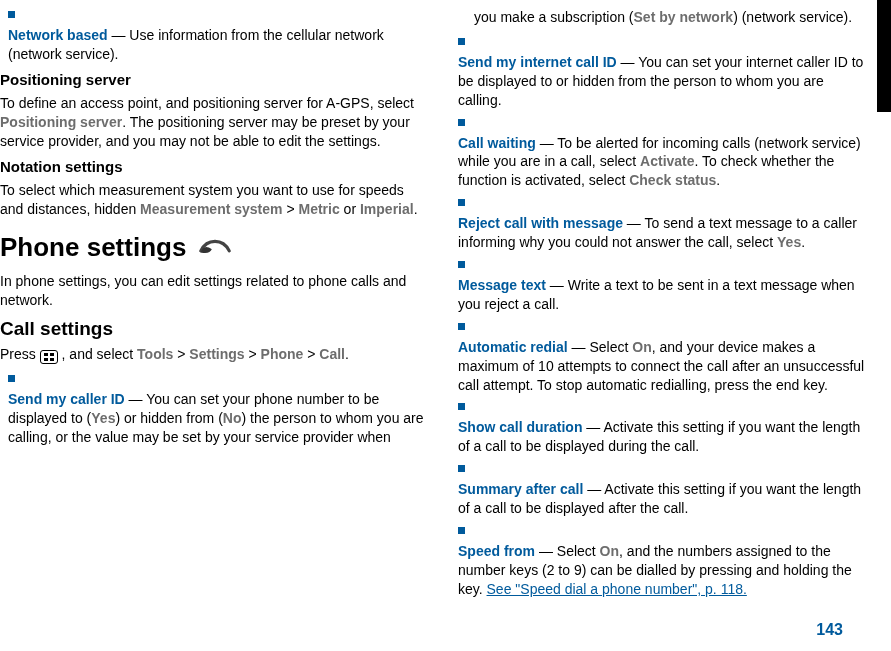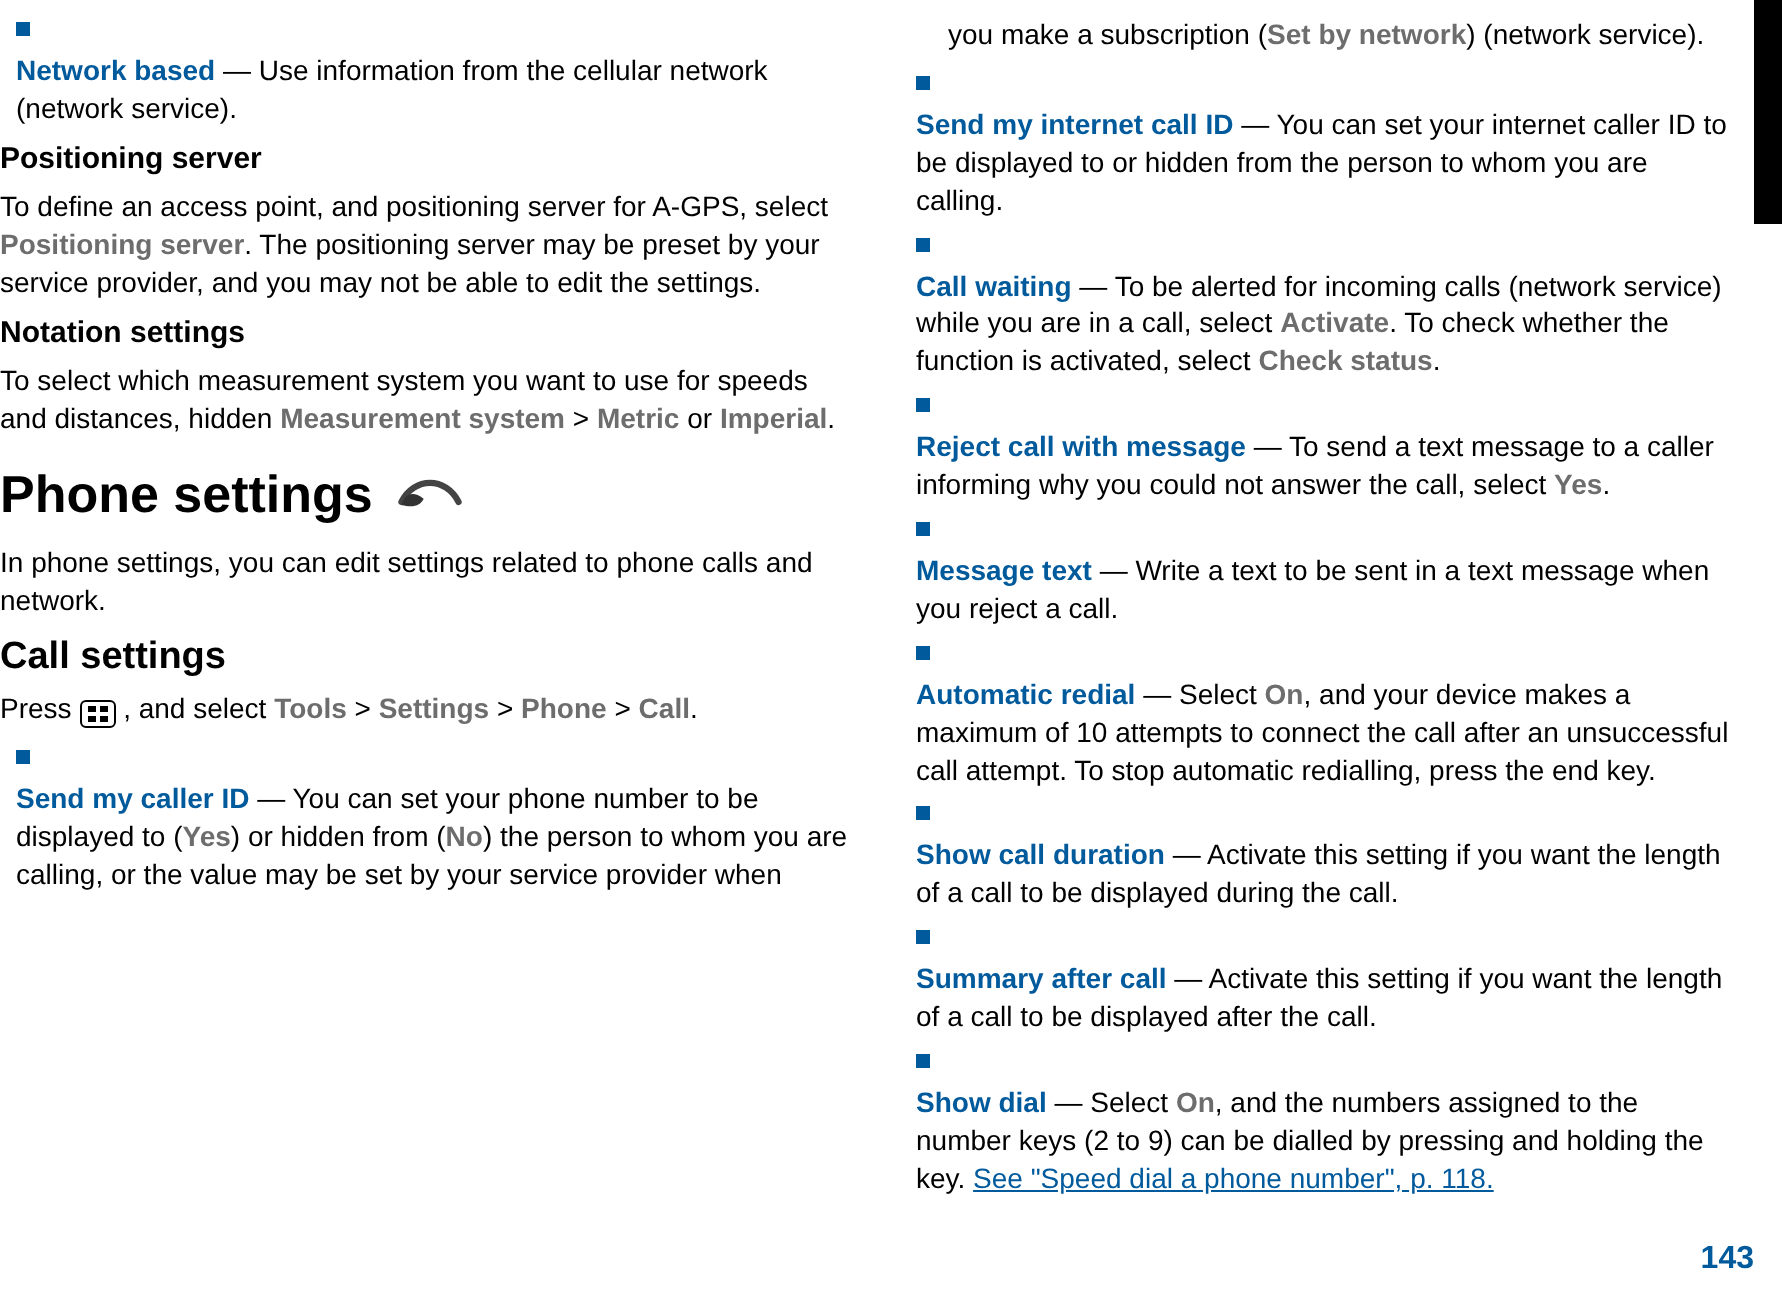--- a/index.html
+++ b/index.html
@@ -91,21 +91,21 @@
   .side-tab-fill {
     position: absolute;
     right: 0;
     top: 0;
     width: 14px;
     height: 112px;
     background: #000;
   }
   .page-number {
     position: absolute;
-    right: 14px;
+    right: 48px;
     bottom: 10px;
     font-weight: bold;
     color: #005a9c;
     font-size: 16px;
   }
 </style>
 </head>
 <body>
 
 <div class="page">
@@ -211,21 +211,21 @@
     <div class="bullet-item">
       <div class="bullet-dot"></div>
       <div class="bullet-text">
         <span class="termlink">Summary after call</span><span> — Activate this setting if you want the length of a call to be displayed after the call.</span>
       </div>
     </div>
 
     <div class="bullet-item">
       <div class="bullet-dot"></div>
       <div class="bullet-text">
-        <span class="termlink">Show dial</span><span> — Select </span><span class="greybold">On</span><span>, and the numbers assigned to the number keys (2 to 9) can be dialled by pressing and holding the key. </span><a href="#" class="link">See "Speed dial a phone number", p. 118.</a>
+        <span class="termlink">Speed from</span><span> — Select </span><span class="greybold">On</span><span>, and the numbers assigned to the number keys (2 to 9) can be dialled by pressing and holding the key. </span><a href="#" class="link">See "Speed dial a phone number", p. 118.</a>
       </div>
     </div>
 
   </div>
 </div>
 
 <div class="side-tab">
   <div class="side-tab-fill"></div>
 
 </div>

